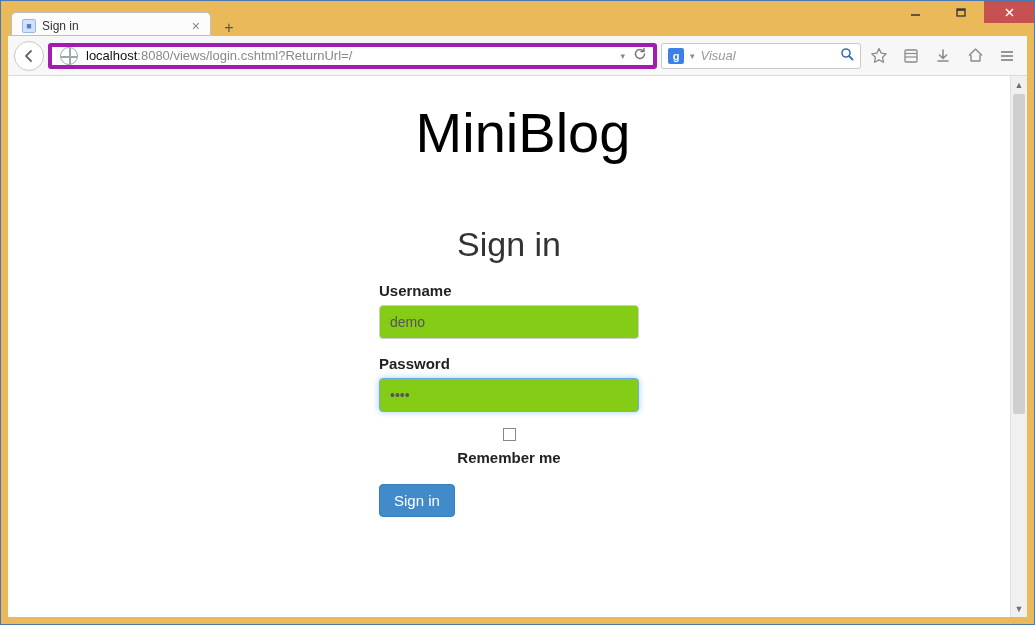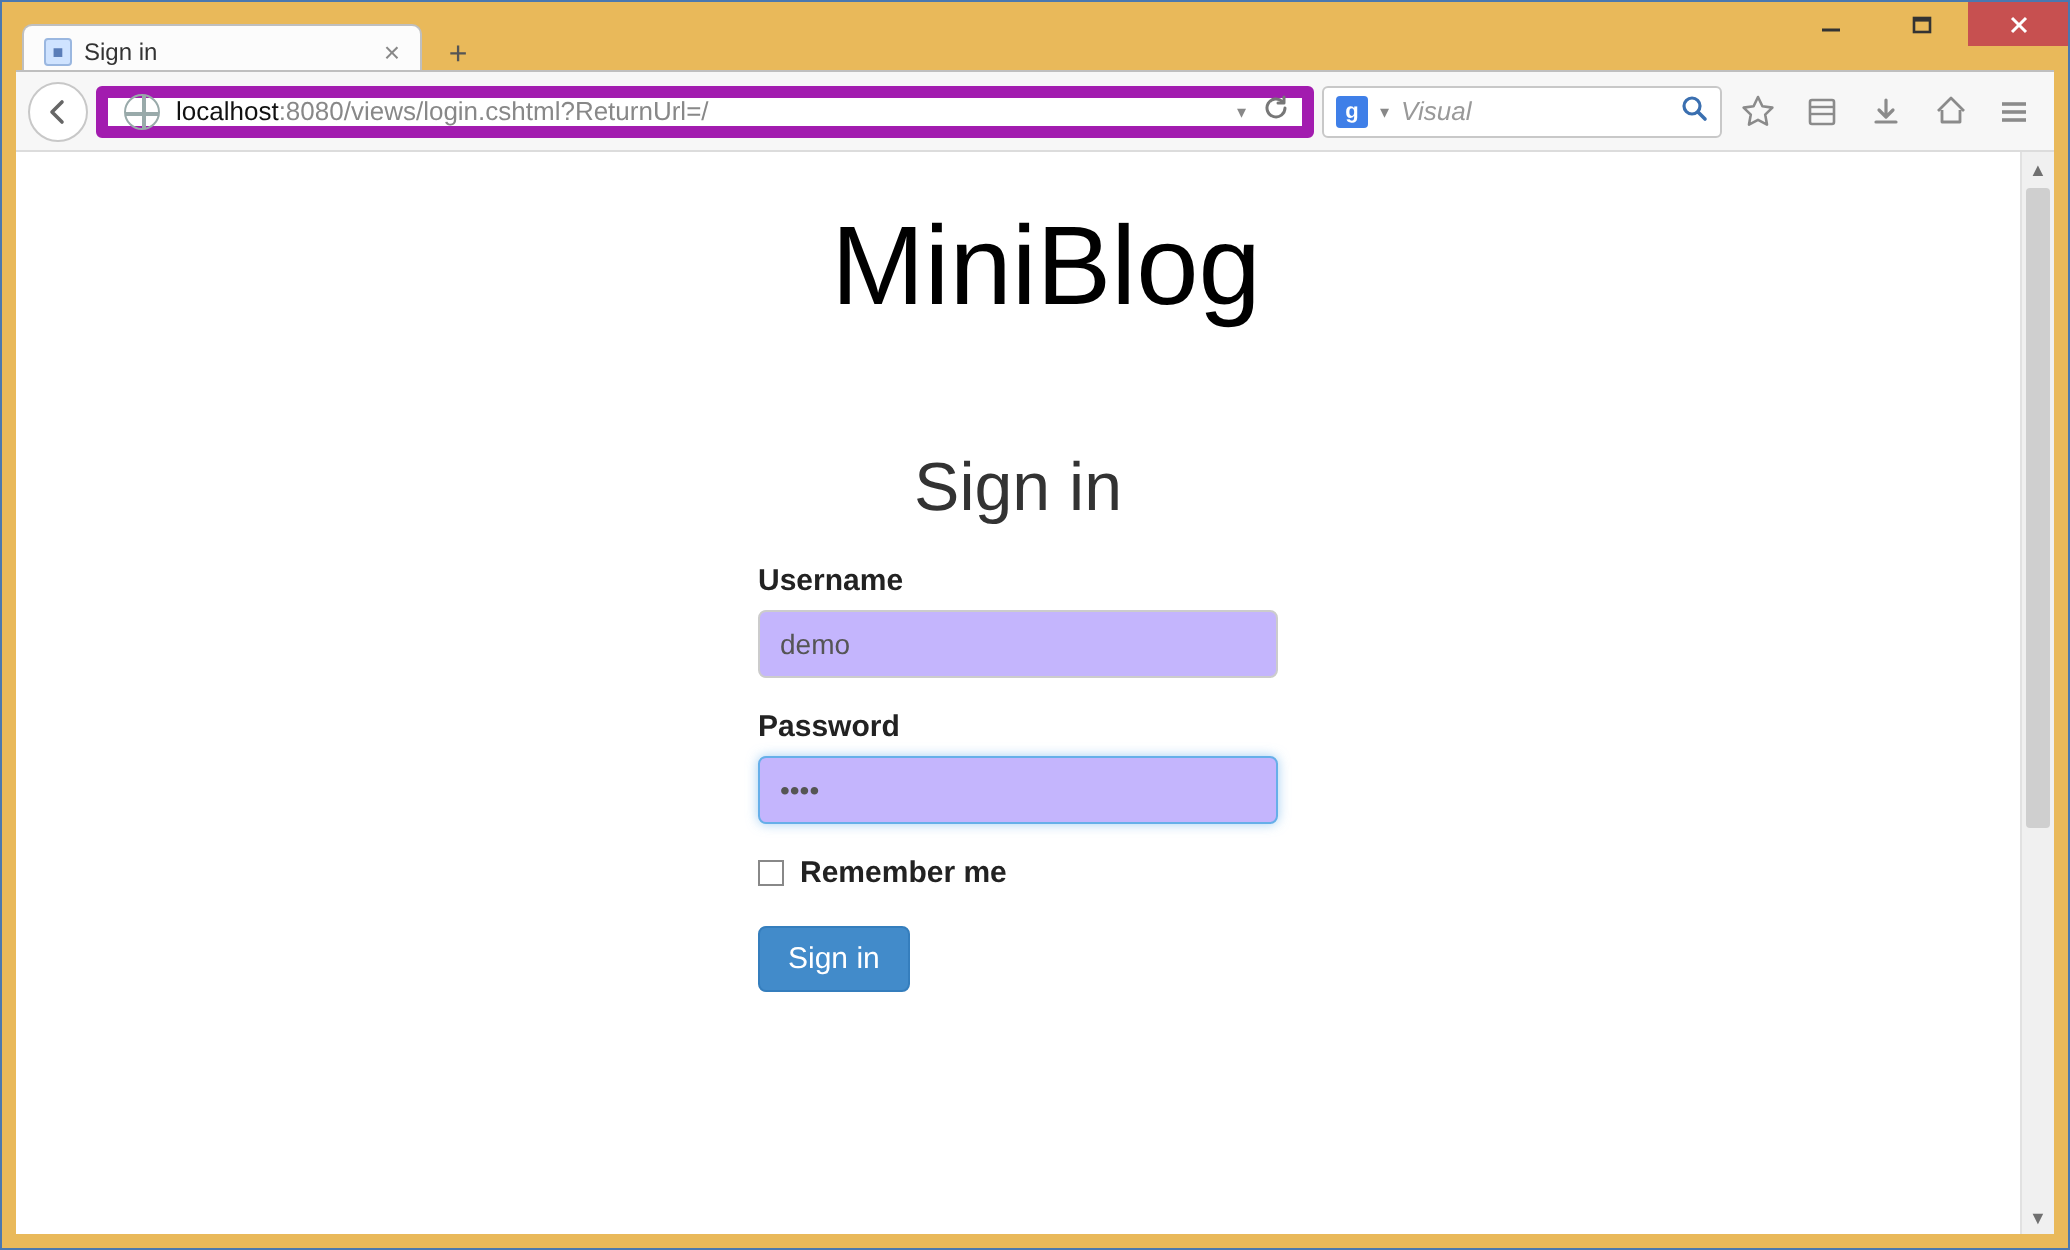--- a/index.html
+++ b/index.html
@@ -127,21 +127,21 @@
     .globe::before, .globe::after {
       content:"";
       position:absolute;
       border:1px solid #9aa;
     }
     .globe::before { left:0; right:0; top:50%; height:0; }
     .globe::after { top:0; bottom:0; left:50%; width:0; }
     .url-bar {
       flex: 1;
       height: 26px;
-      border: 6px solid #a21caf;
+      border: 4px solid #a21caf;
       border-radius: 3px;
       background: #fff;
       display: flex;
       align-items: center;
       padding: 0 6px;
       font-size: 13px;
       gap: 4px;
       min-width: 200px;
     }
     .url-text { flex:1; color:#888; white-space:nowrap; overflow:hidden; }
@@ -244,32 +244,33 @@
       margin-bottom: 6px;
     }
     .form-input {
       width:100%;
       height: 34px;
       border:1px solid #ccc;
       border-radius:4px;
       padding: 0 10px;
       font-size:14px;
       color:#555;
-      background:#c4b5fd;
+      background:#84cc16;
     }
     .form-input.focused {
       border-color:#66afe9;
       box-shadow: 0 0 6px rgba(102,175,233,.6);
       outline:none;
     }
     .checkbox-row {
       display:flex;
       align-items:center;
       gap:8px;
       margin-bottom: 18px;
+      flex-direction: column;
     }
     .chk {
       width:13px; height:13px;
       border:1px solid #888;
       background:#fff;
     }
     .chk-label { font-weight:700; font-size:15px; color:#222;}
     .btn-primary {
       background:#428bca;
       border:1px solid #357ebd;

